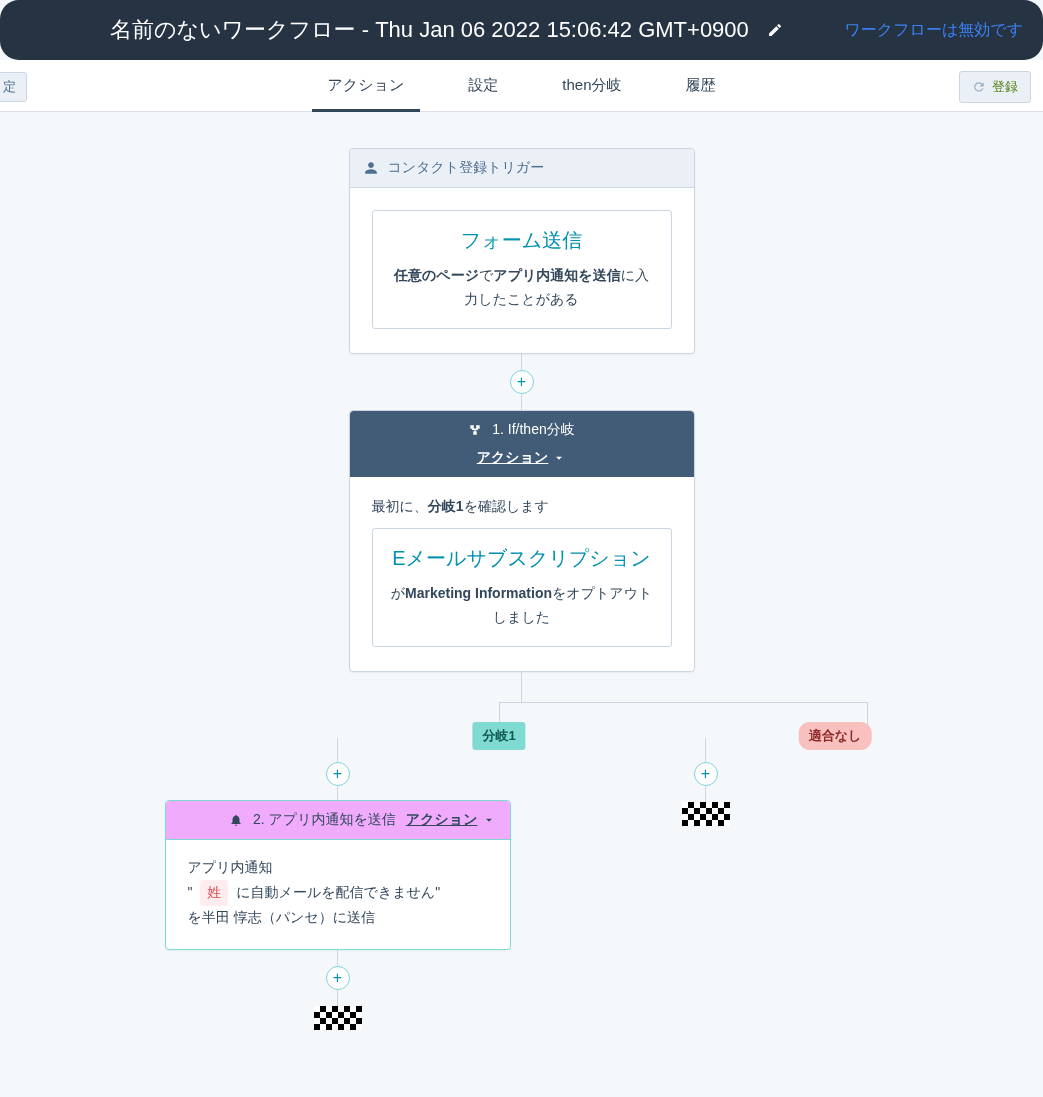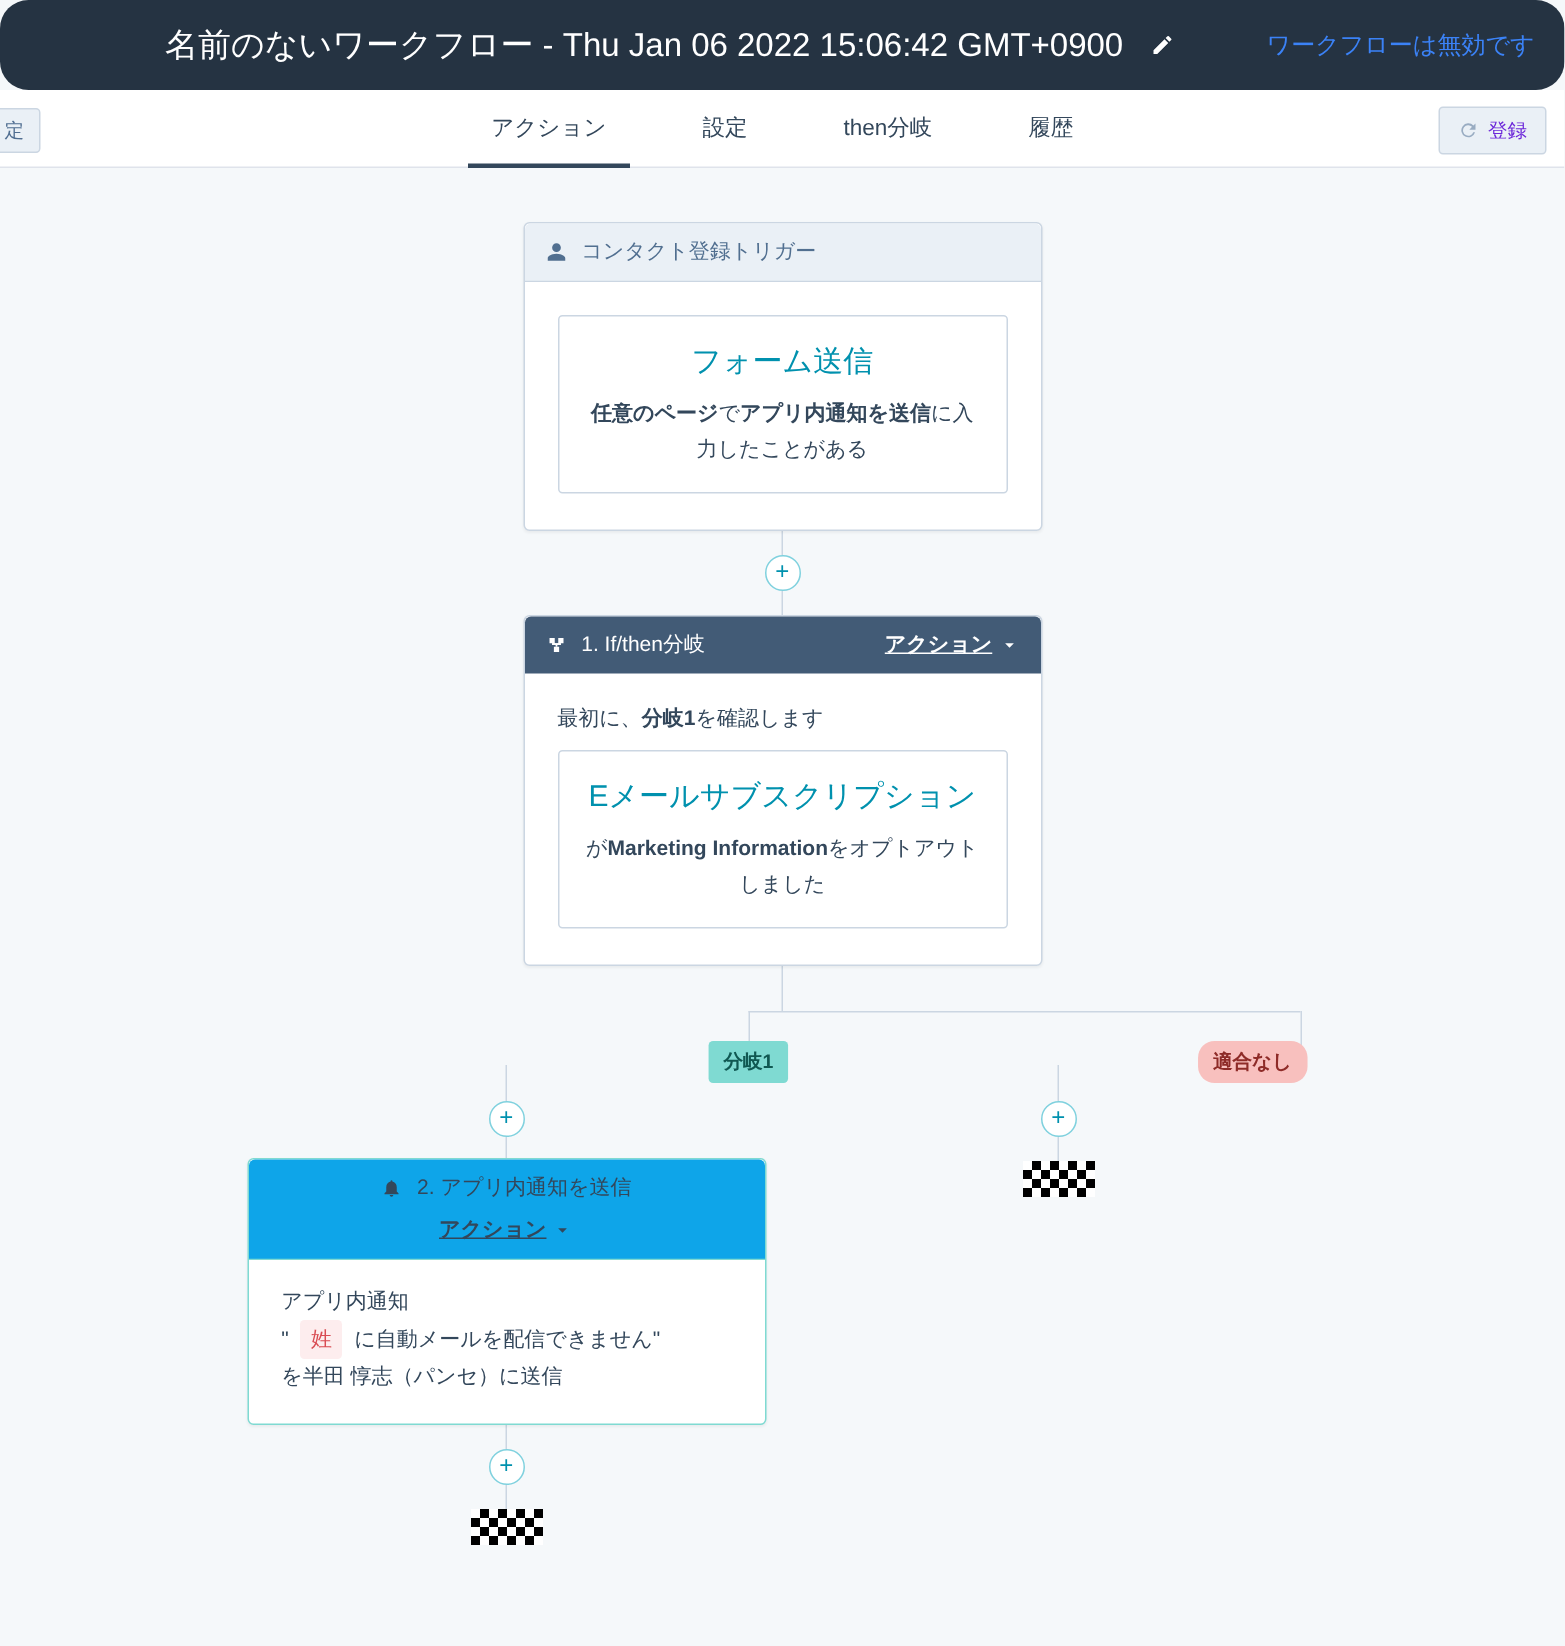--- a/index.html
+++ b/index.html
@@ -80,21 +80,21 @@
       bottom: 0; left: -16px; right: -16px;
       height: 3px;
       background: #33475b;
     }
     .right-btn {
       position: absolute;
       right: 12px;
       top: 11px;
       border: 1px solid #cbd6e2;
       background: #eaf0f6;
-      color: #6d28d9;
+      color: #4d7c0f;
       padding: 6px 12px;
       border-radius: 3px;
       font-size: 13px;
       display: flex;
       align-items: center;
       gap: 6px;
     }
     .canvas {
       width: 100%;
       position: relative;
@@ -121,27 +121,27 @@
       background: #eaf0f6;
       border-radius: 4px 4px 0 0;
       color: #516f90;
     }
     .node-header.dark {
       background: #425b76;
       color: #fff;
       border-radius: 4px 4px 0 0;
       border-bottom: none;
       justify-content: space-between;
+      flex-direction: column;
     }
     .node-header.teal {
-      background: #0ea5e9;
+      background: #f0abfc;
       border-bottom: 1px solid #7fdad2;
       border-radius: 4px 4px 0 0;
       justify-content: flex-end;
-      flex-direction: column;
     }
     .header-left { display:flex; align-items:center; gap:10px; }
     .action-link {
       text-decoration: underline;
       font-weight: 600;
       display: flex;
       align-items: center;
       gap: 4px;
       cursor: pointer;
       font-size: 14px;

